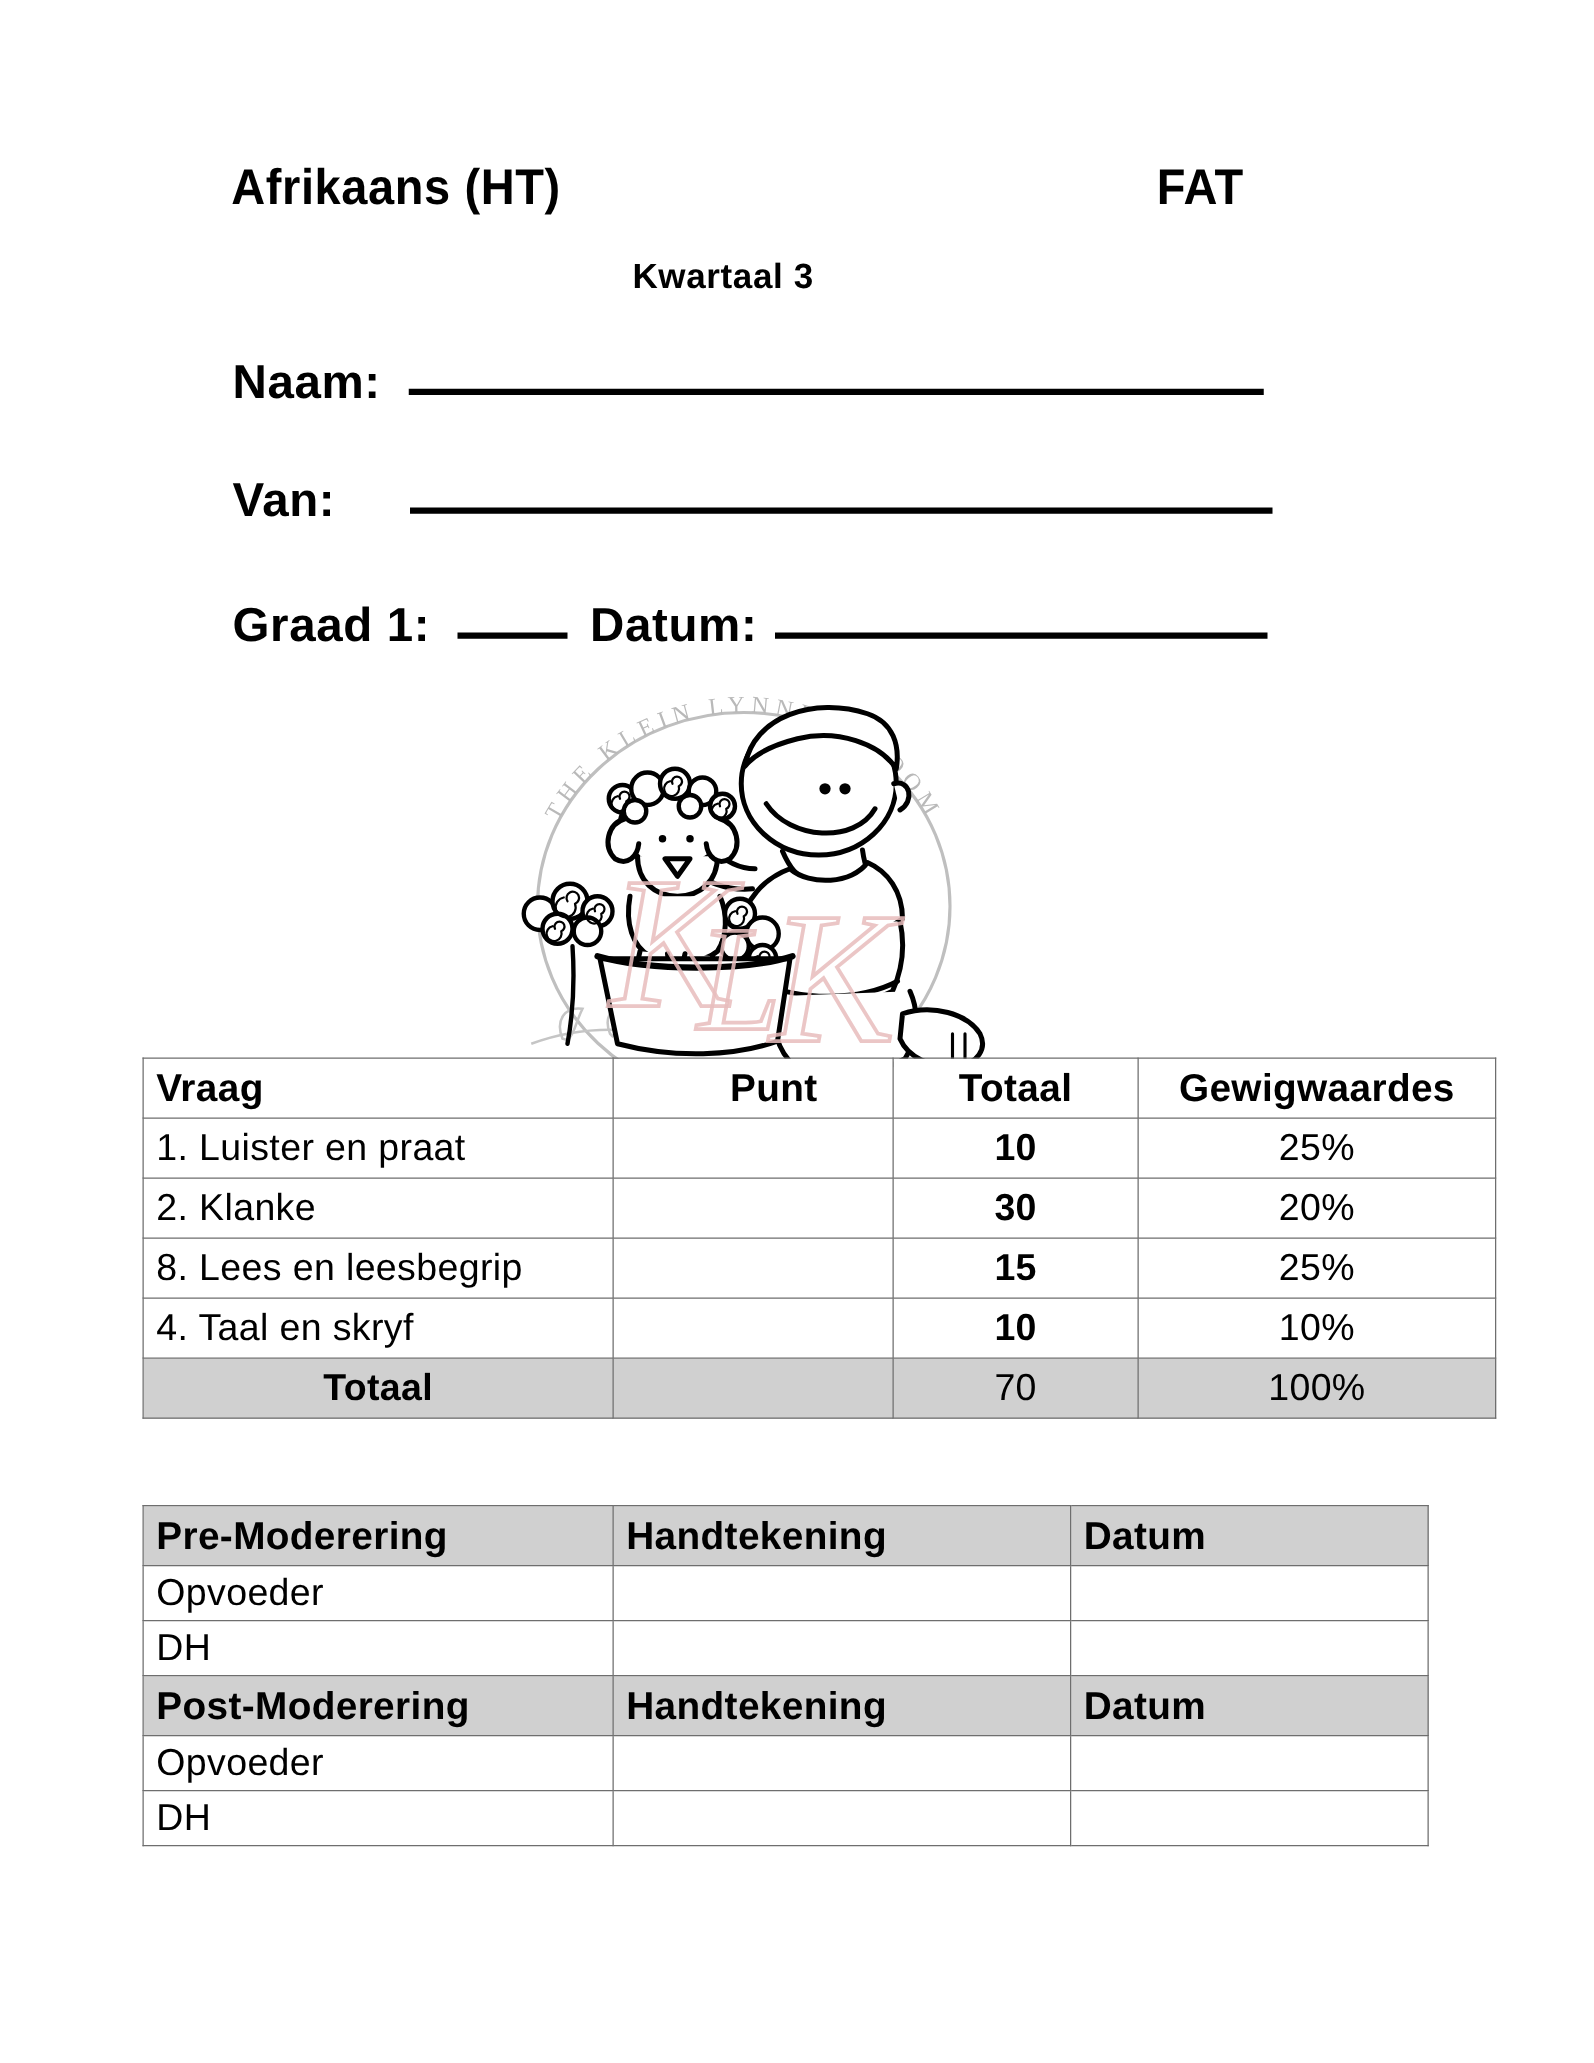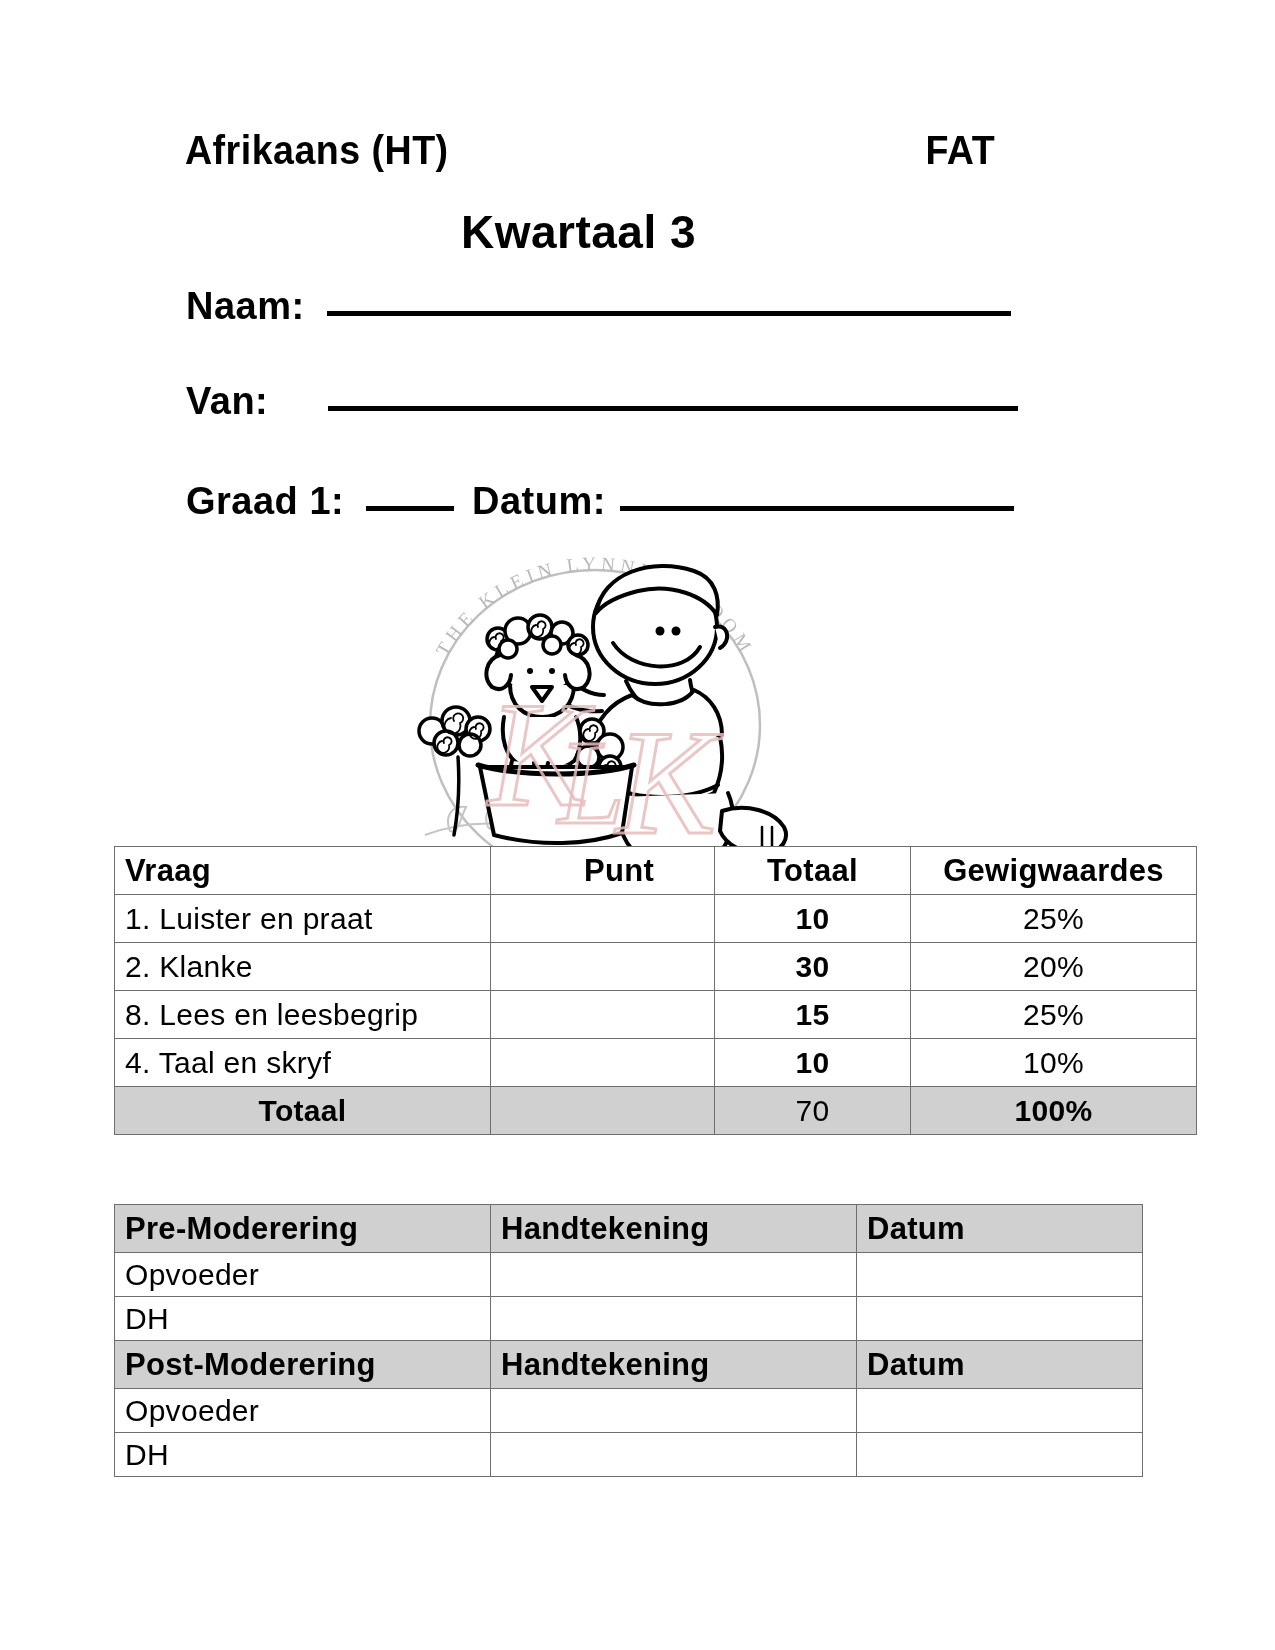--- a/index.html
+++ b/index.html
@@ -44,21 +44,21 @@
     transform-origin: left bottom;
   }
   .fat-title { transform-origin: right bottom; }
 
   .term-title {
     position: absolute;
     left: 0;
     top: 205px;
     width: 1157px;
     text-align: center;
-    font-size: 46px;
+    font-size: 28px;
     font-weight: 700;
     letter-spacing: 0.5px;
   }
 
   
   .field {
     position: absolute;
     display: flex;
     align-items: flex-end;
     font-size: 38px;
@@ -144,21 +144,21 @@
   #marks-table .c-vraag  { width: 355px; text-align: left; }
   #marks-table .c-punt   { width: 170px; text-align: center; padding-left: 43px; }
   #marks-table .c-totaal { width: 175px; text-align: center; font-weight: 700; }
   #marks-table .c-gewig  { width: 265px; text-align: center; }
   #marks-table tr.total-row td {
     background: #d0d0d0;
     font-weight: 700;
   }
   #marks-table tr.total-row td.c-vraag { text-align: center; }
   #marks-table tr.total-row td.c-totaal { font-weight: 400; }
-  #marks-table tr.total-row td.c-gewig { font-weight: 700; }
+  #marks-table tr.total-row td.c-gewig { font-weight: 400; }
 
   #moderation-table {
     left: 114px;
     top: 1204px;
     width: 965px;
   }
   #moderation-table td {
     height: 43px;
   }
   #moderation-table .m-label { width: 355px; text-align: left; }

